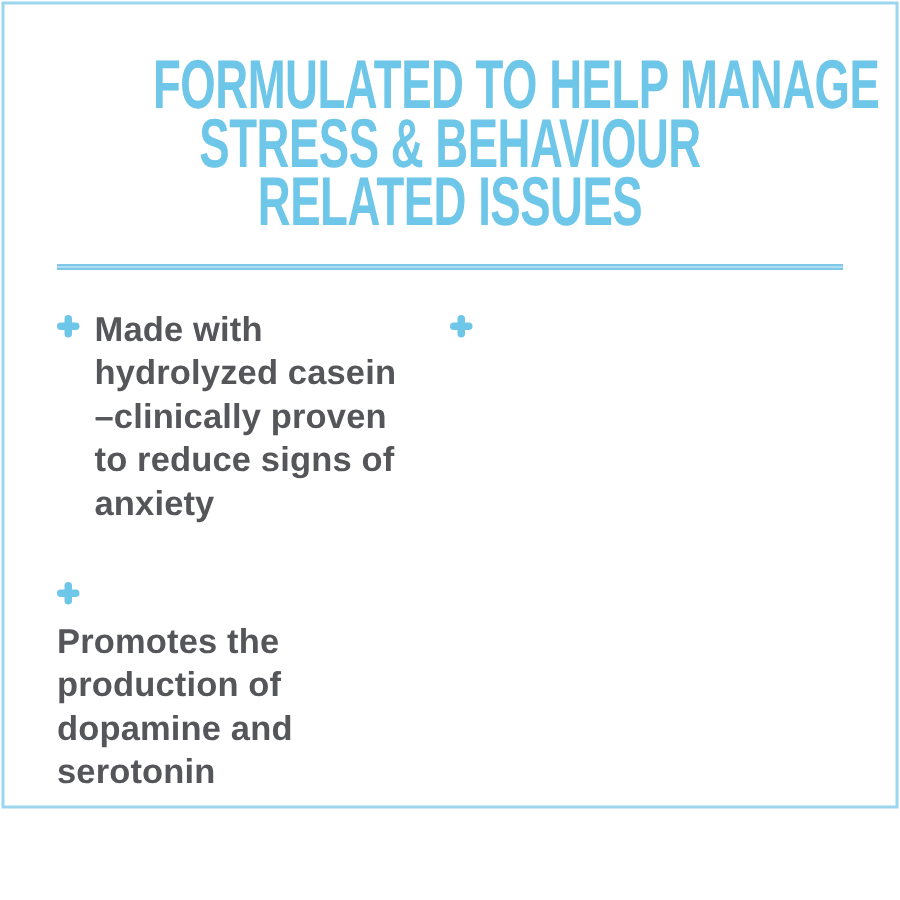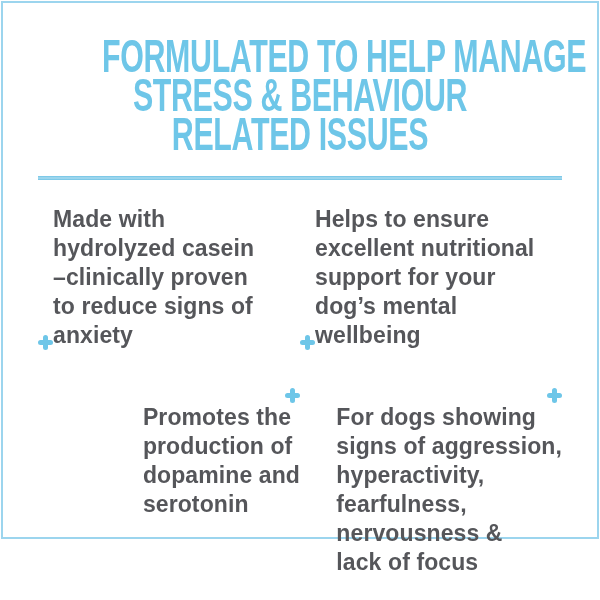--- a/index.html
+++ b/index.html
@@ -50,23 +50,23 @@
   .columns{
     position:absolute;
     top:205px;
     left:38px;
     width:524px;
     display:grid;
     grid-template-columns:262px 262px;
   }
   .bullet{
     display:flex;
-    gap:0;
+    gap:10px;
     margin-bottom:33px;
-    align-items:flex-end;
+    align-items:flex-start;
   }
   .bullet:last-child{margin-bottom:0;flex-direction:column;}
   .plus{
     position:relative;
     flex:0 0 15px;
     width:15px;
     height:15px;
     margin-top:5px;
   }
   .plus::before,
@@ -119,32 +119,18 @@
         <p class="bullet-text">Promotes the
 production of
 dopamine and
 serotonin</p>
       </div>
     </div>
 
     <div class="col">
       <div class="bullet">
         <span class="plus"></span>
-        <p class="bullet-text">Helps to ensure
-excellent nutritional
-support for your
-dog’s mental
-wellbeing</p>
-      </div>
-      <div class="bullet">
-        <span class="plus"></span>
-        <p class="bullet-text">For dogs showing
-signs of aggression,
-hyperactivity,
-fearfulness,
-nervousness &amp;
-lack of focus</p>
       </div>
     </div>
 
   </div>
 
 </div>
 
 </body></html>

